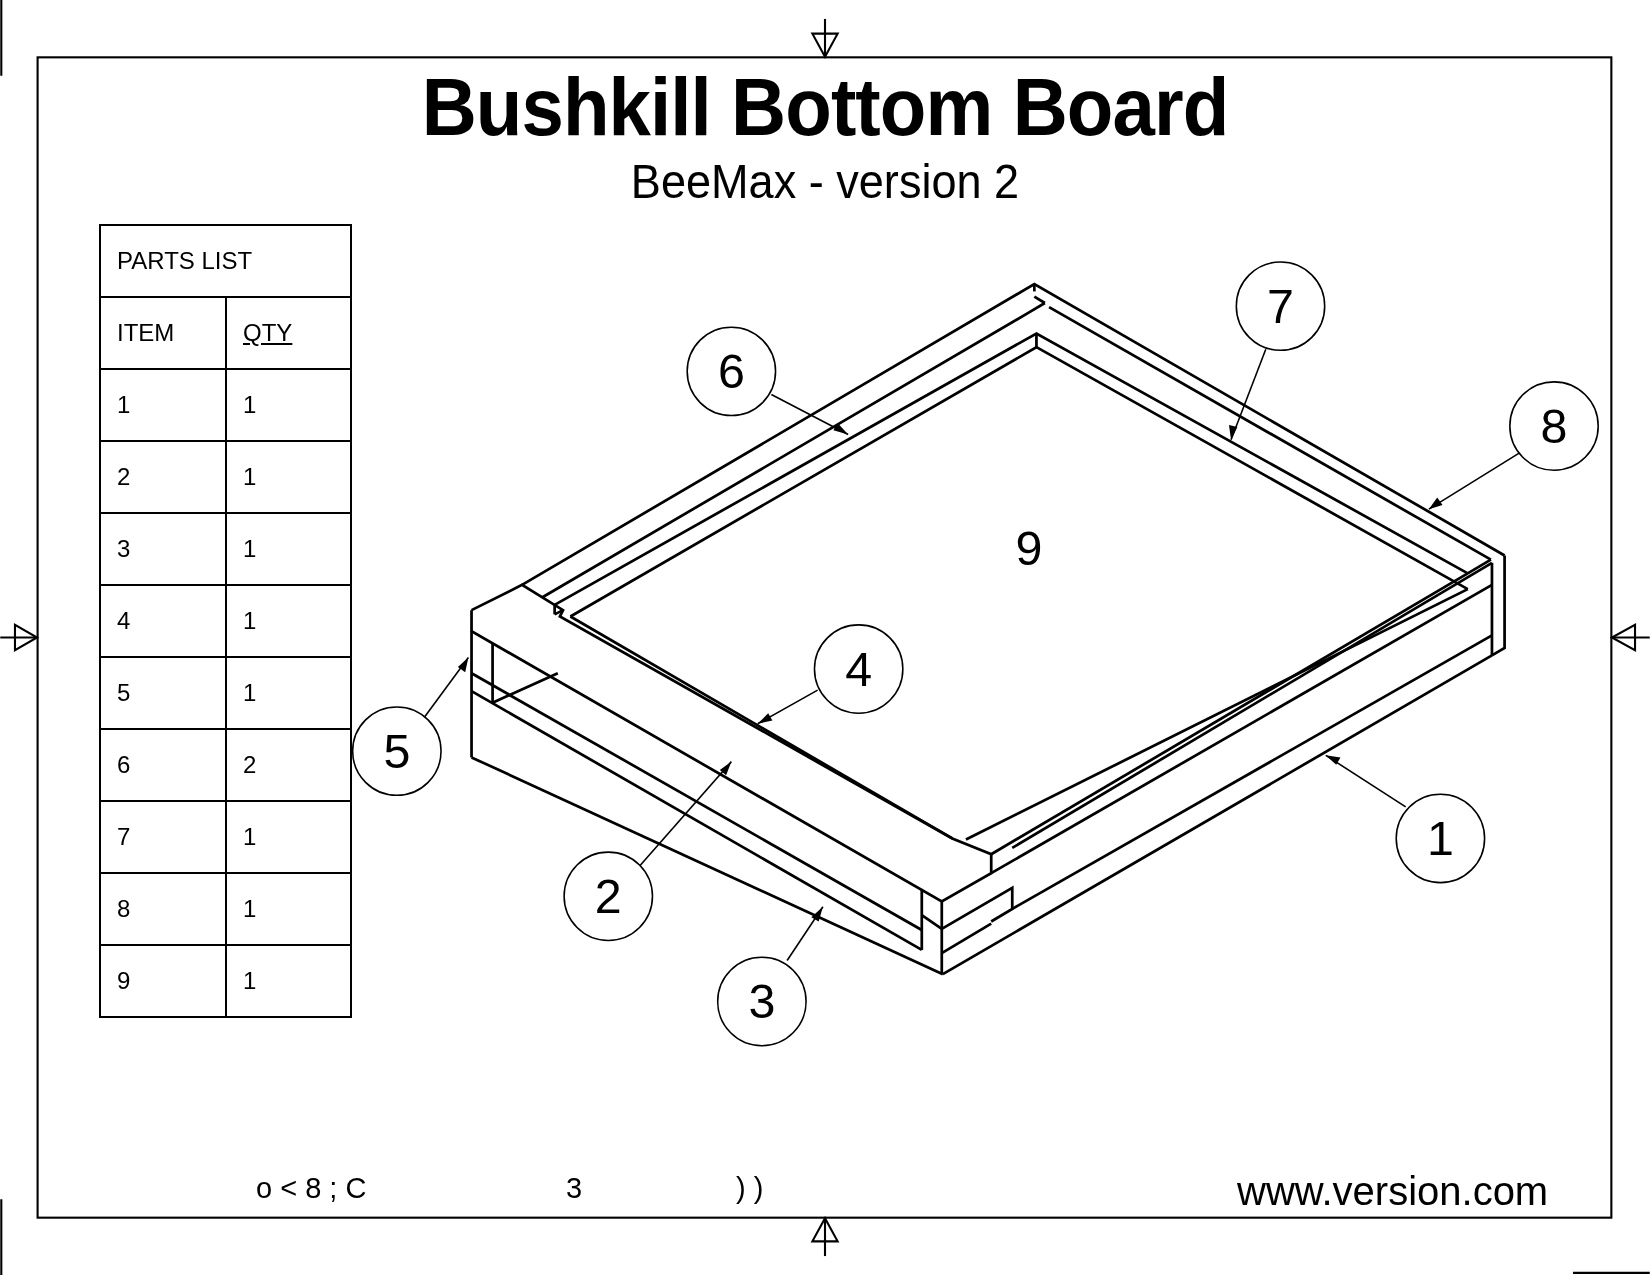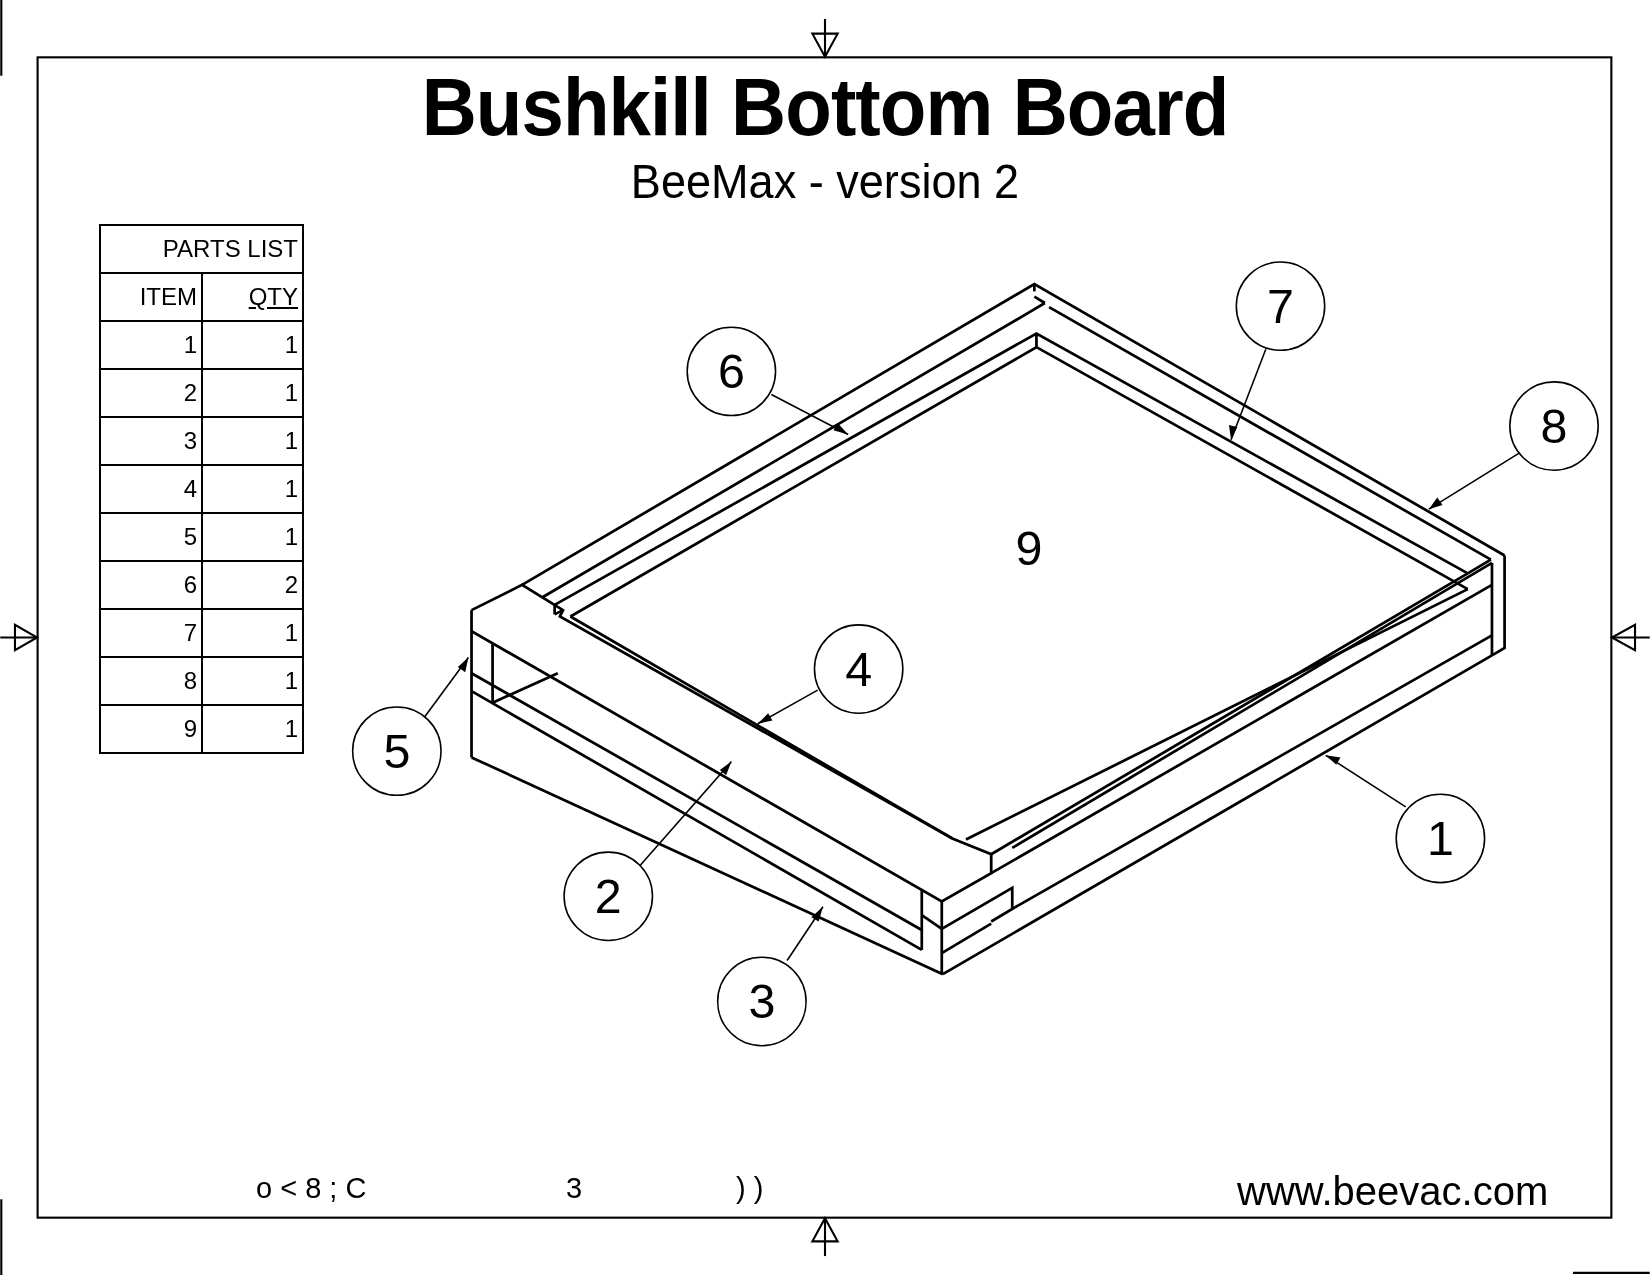--- a/index.html
+++ b/index.html
@@ -2,21 +2,21 @@
 <html><head>
 <meta charset="utf-8">
 <style>
   html, body { margin: 0; padding: 0; background: #ffffff; }
   body { width: 1650px; height: 1275px; position: relative; overflow: hidden; font-family: "Liberation Sans", sans-serif; color: #000; }
   #sheet { position: absolute; left: 0; top: 0; width: 1650px; height: 1275px; }
   .abs { position: absolute; white-space: nowrap; }
   #title { left: 0; width: 1650px; top: 66px; text-align: center; font-weight: bold; font-size: 82px; letter-spacing: -1px; line-height: 1; transform: scaleX(0.93); }
   #subtitle { left: 0; width: 1650px; top: 157px; text-align: center; font-size: 49px; line-height: 1; transform: scaleX(0.92); }
   #parts { position: absolute; left: 99px; top: 224px; border-collapse: collapse; font-size: 24px; }
-  #parts td, #parts th { border: 2px solid #000; text-align: right; font-weight: normal; height: 38px; padding: 4px; }
+  #parts td, #parts th { border: 2px solid #000; text-align: left; font-weight: normal; height: 38px; padding: 16px; }
   #parts th.hdr { width: 184px; }
   #parts .c1 { width: 92px; margin-left: 36px; }
   #parts .c2 { width: 91px; text-decoration: underline; }
   #note { left: 82px; top: 925px; font-size: 24px; line-height: 32px; white-space: normal; width: 440px; }
   #note b { font-weight: bold; }
   .foot { top: 1172px; font-size: 29px; }
   #url { left: 1237px; top: 1169px; font-size: 40px; }
   .callout-label { font-family: "Liberation Sans", sans-serif; font-size: 46px; }
 </style>
 </head>
@@ -186,14 +186,14 @@
           <td>9</td>
           <td>1</td>
         </tr>
   </tbody>
     </table>
 
 
   <div class="abs foot" style="left:256px">o &lt; 8 ; C</div>
   <div class="abs foot" style="left:566px">3</div>
   <div class="abs foot" style="left:736px">) )</div>
-  <div id="url" class="abs">www.beevac.com</div>
+  <div id="url" class="abs">www.version.com</div>
 </div>
 
 </body></html>

